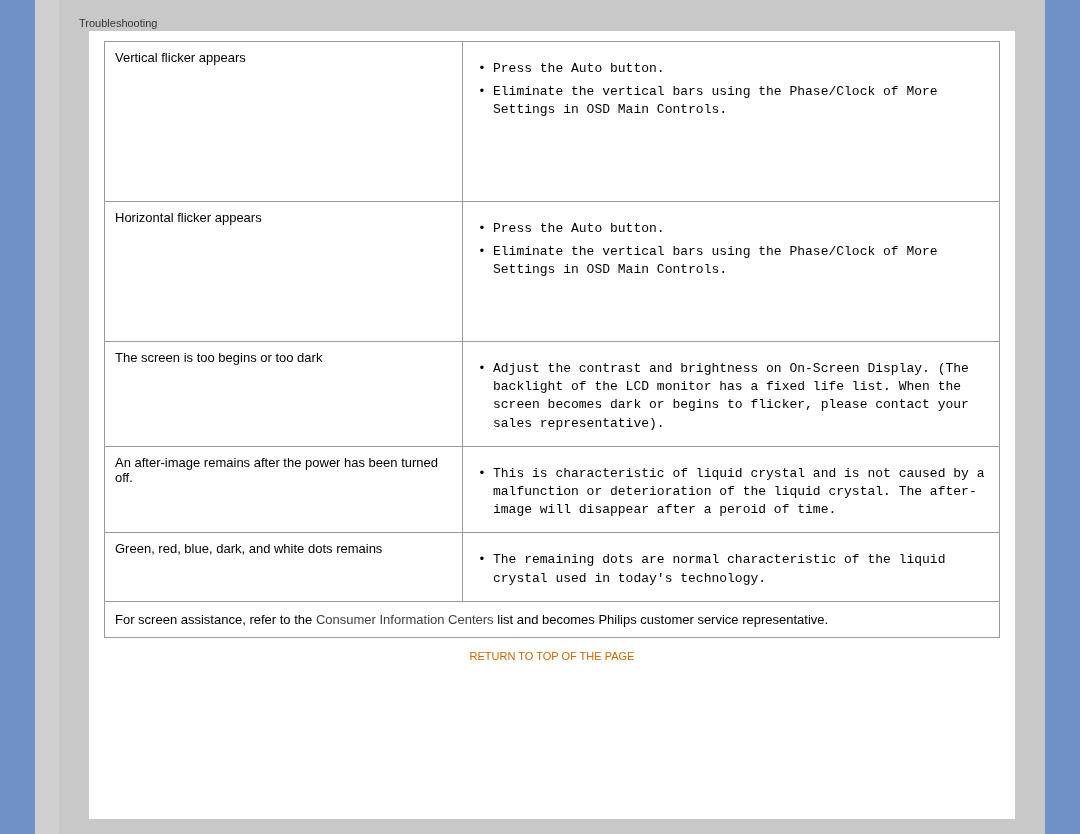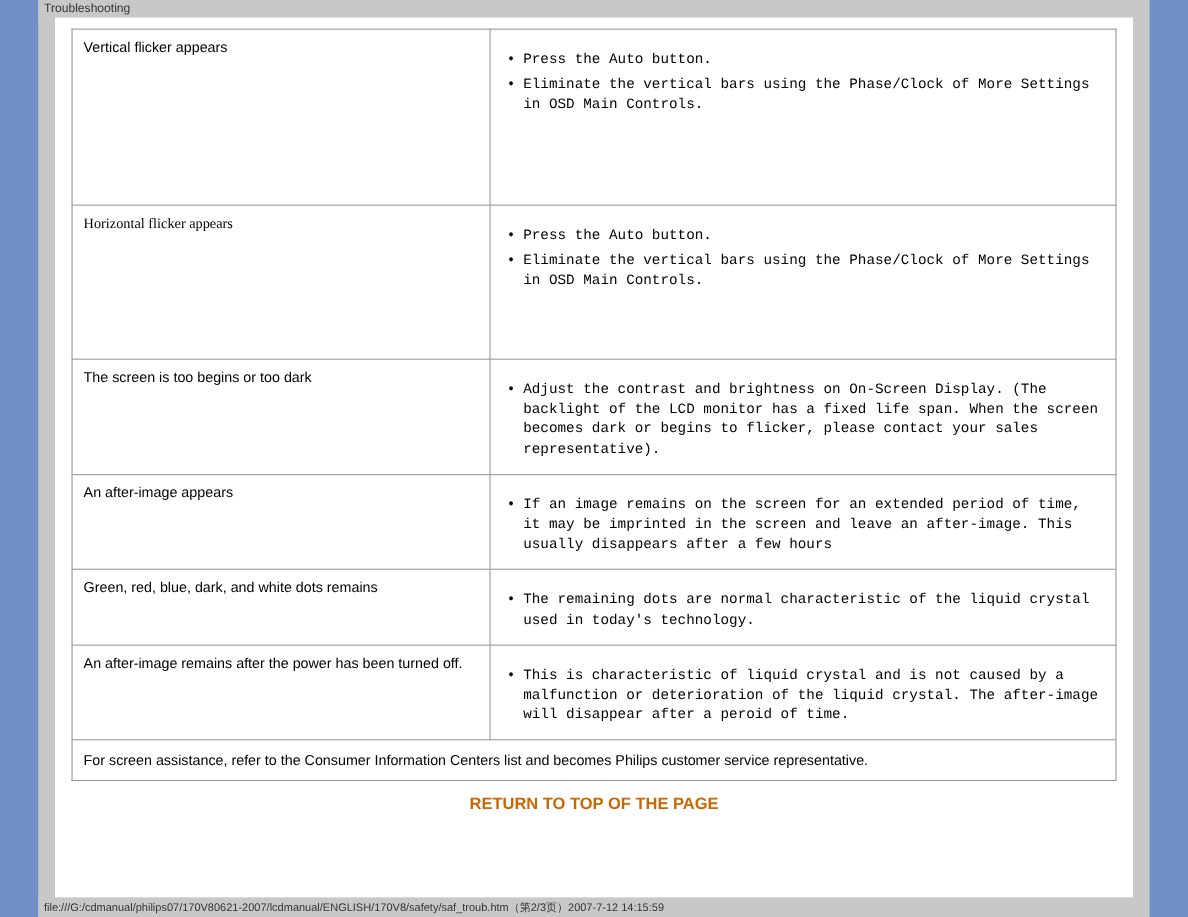--- a/index.html
+++ b/index.html
@@ -38,21 +38,22 @@
       background-color: #7090c8;
       height: 100%;
       flex-shrink: 0;
     }
 
     .center-area {
       flex: 1;
       background-color: #c8c8c8;
       display: flex;
       flex-direction: column;
-      padding: 0;
+      padding: 15px;
+      margin-left: 24px;
     }
 
     .top-bar {
       background-color: #c8c8c8;
       padding: 2px 5px;
       font-size: 11px;
       color: #333;
     }
 
     .content-area {
@@ -113,29 +114,29 @@
 
     .footer-note {
       padding: 8px 10px;
       border: 1px solid #999;
       border-top: none;
       font-size: 13px;
       line-height: 1.5;
     }
 
     .footer-note a {
-      color: #000000;
+      color: #404040;
       text-decoration: none;
     }
 
     .return-link {
       text-align: center;
       padding: 12px;
-      font-size: 15px;
-      font-weight: bold;
+      font-size: 11px;
+      font-weight: normal;
     }
 
     .return-link a {
       color: #cc6600;
       text-decoration: none;
     }
 
     .bottom-bar {
       background-color: #c8c8c8;
       padding: 2px 5px;
@@ -146,21 +147,20 @@
     .cell-problem {
       min-height: 60px;
     }
 
     .vertical-flicker-cell {
       height: 160px;
     }
 
     .horizontal-flicker-cell {
       height: 140px;
-      font-family: Liberation Serif, serif;
     }
   </style>
 </head>
 <body>
 
 <div class="page-wrapper">
   <div class="left-sidebar"></div>
 
   <div class="center-area">
     <div class="top-bar">
@@ -196,70 +196,57 @@
                 </ul>
               </td>
             </tr>
 
             <tr>
               <td class="cell-problem">
                 <span>The screen is too begins or too dark</span>
               </td>
               <td>
                 <ul class="bullet-list">
-                  <li>Adjust the contrast and brightness on On-Screen Display. (The backlight of the LCD monitor has a fixed life span. When the screen becomes dark or begins to flicker, please contact your sales representative).</li>
-                </ul>
-              </td>
-            </tr>
+                  <li>Adjust the contrast and brightness on On-Screen Display. (The backlight of the LCD monitor has a fixed life list. When the screen becomes dark or begins to flicker, please contact your sales representative).</li>
+                </ul>
+              </td>
+            </tr>
+
 
             <tr>
               <td class="cell-problem">
-                <span>An after-image appears</span>
-              </td>
-              <td>
-                <ul class="bullet-list">
-                  <li>If an image remains on the screen for an extended period of time, it may be imprinted in the screen and leave an after-image. This usually disappears after a few hours</li>
+                <span>An after-image remains after the power has been turned off.</span>
+              </td>
+              <td>
+                <ul class="bullet-list">
+                  <li>This is characteristic of liquid crystal and is not caused by a malfunction or deterioration of the liquid crystal. The after-image will disappear after a peroid of time.</li>
                 </ul>
               </td>
             </tr>
 
             <tr>
               <td class="cell-problem">
                 <span>Green, red, blue, dark, and white dots remains</span>
               </td>
               <td>
                 <ul class="bullet-list">
                   <li>The remaining dots are normal characteristic of the liquid crystal used in today's technology.</li>
-                </ul>
-              </td>
-            </tr>
-
-            <tr>
-              <td class="cell-problem">
-                <span>An after-image remains after the power has been turned off.</span>
-              </td>
-              <td>
-                <ul class="bullet-list">
-                  <li>This is characteristic of liquid crystal and is not caused by a malfunction or deterioration of the liquid crystal. The after-image will disappear after a peroid of time.</li>
                 </ul>
               </td>
             </tr>
           </tbody>
         </table>
 
         <div class="footer-note">
           <span>For screen assistance, refer to the </span><a href="#">Consumer Information Centers</a><span> list and becomes Philips customer service representative.</span>
         </div>
 
         <div class="return-link">
           <a href="#">RETURN TO TOP OF THE PAGE</a>
         </div>
 
       </div>
     </div>
 
-    <div class="bottom-bar">
-      <span>file:///G:/cdmanual/philips07/170V80621-2007/lcdmanual/ENGLISH/170V8/safety/saf_troub.htm（第2/3页）2007-7-12 14:15:59</span>
-    </div>
   </div>
 
   <div class="right-sidebar"></div>
 </div>
 
 </body></html>

